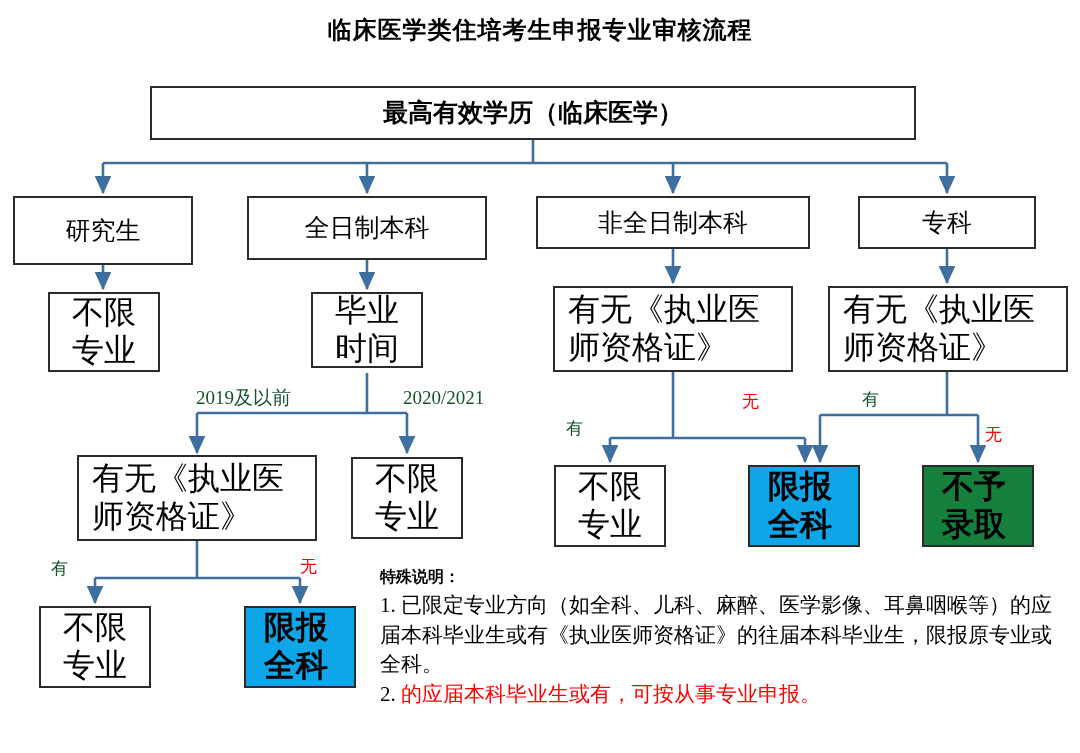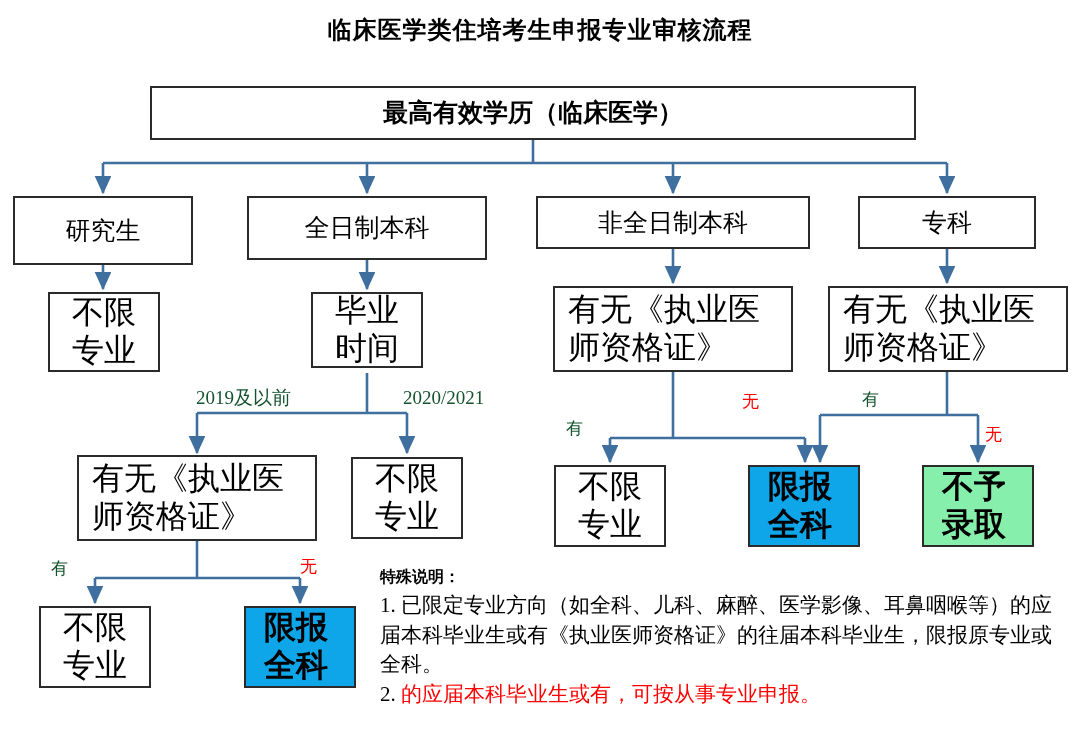--- a/index.html
+++ b/index.html
@@ -56,21 +56,21 @@
     font-size: 25px;
   }
   .node.leaf {
     font-size: 32px;
   }
   .node.yellow {
     background: #0ea5e9;
     font-weight: bold;
   }
   .node.gray {
-    background: #86efac;
+    background: #15803d;
     font-weight: bold;
   }
   .edge-label {
     position: absolute;
     font-size: 17px;
     font-family: "Liberation Serif", serif;
     color: #14532d;
     white-space: nowrap;
   }
   .edge-label.red {

